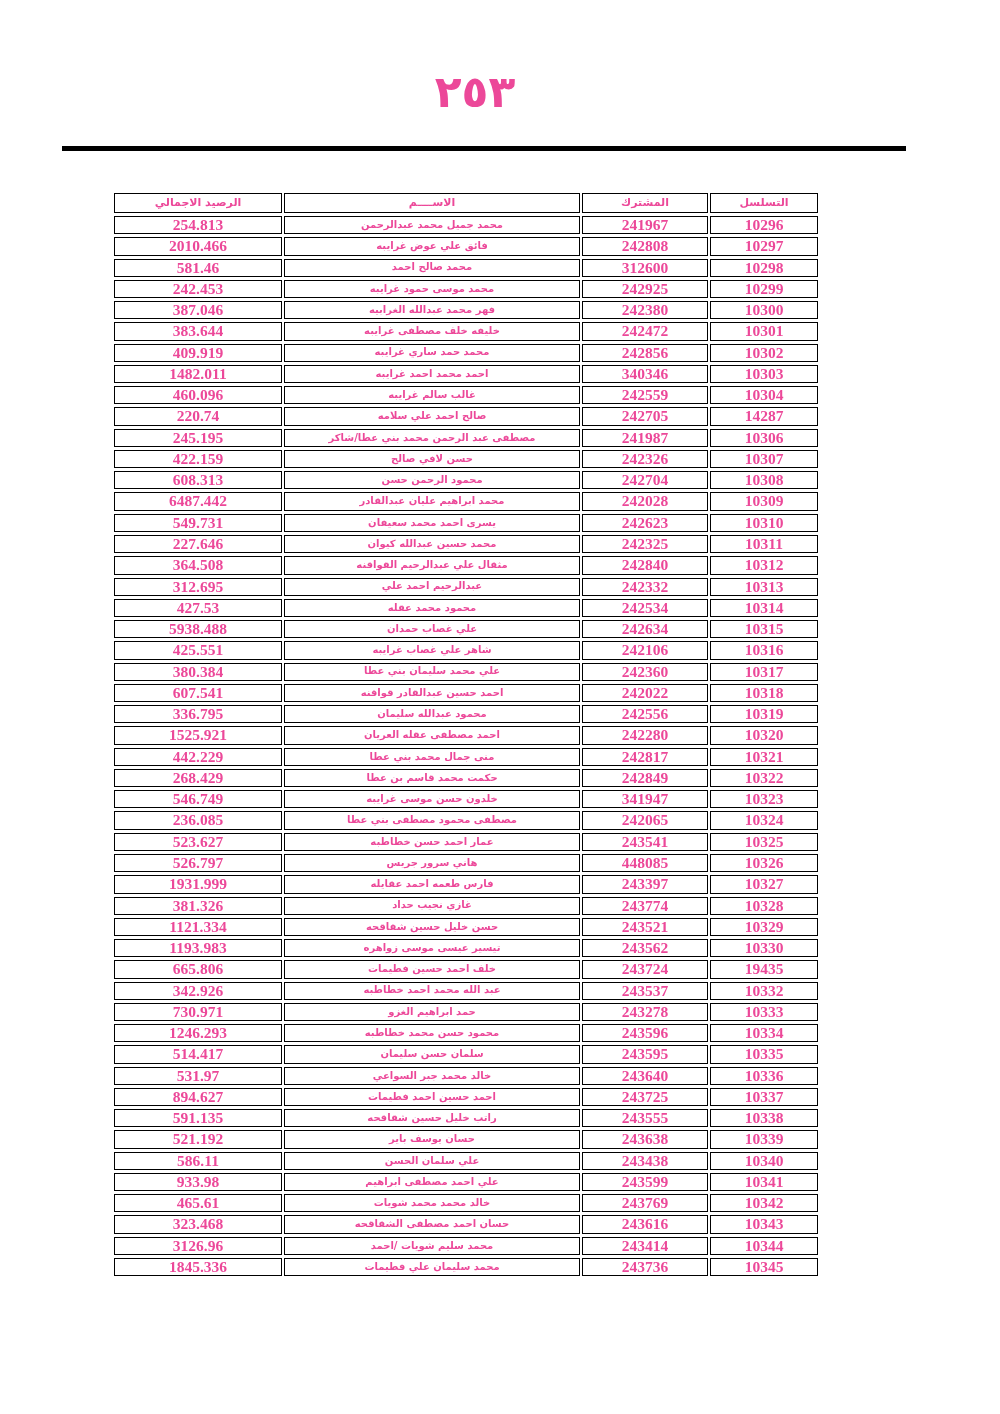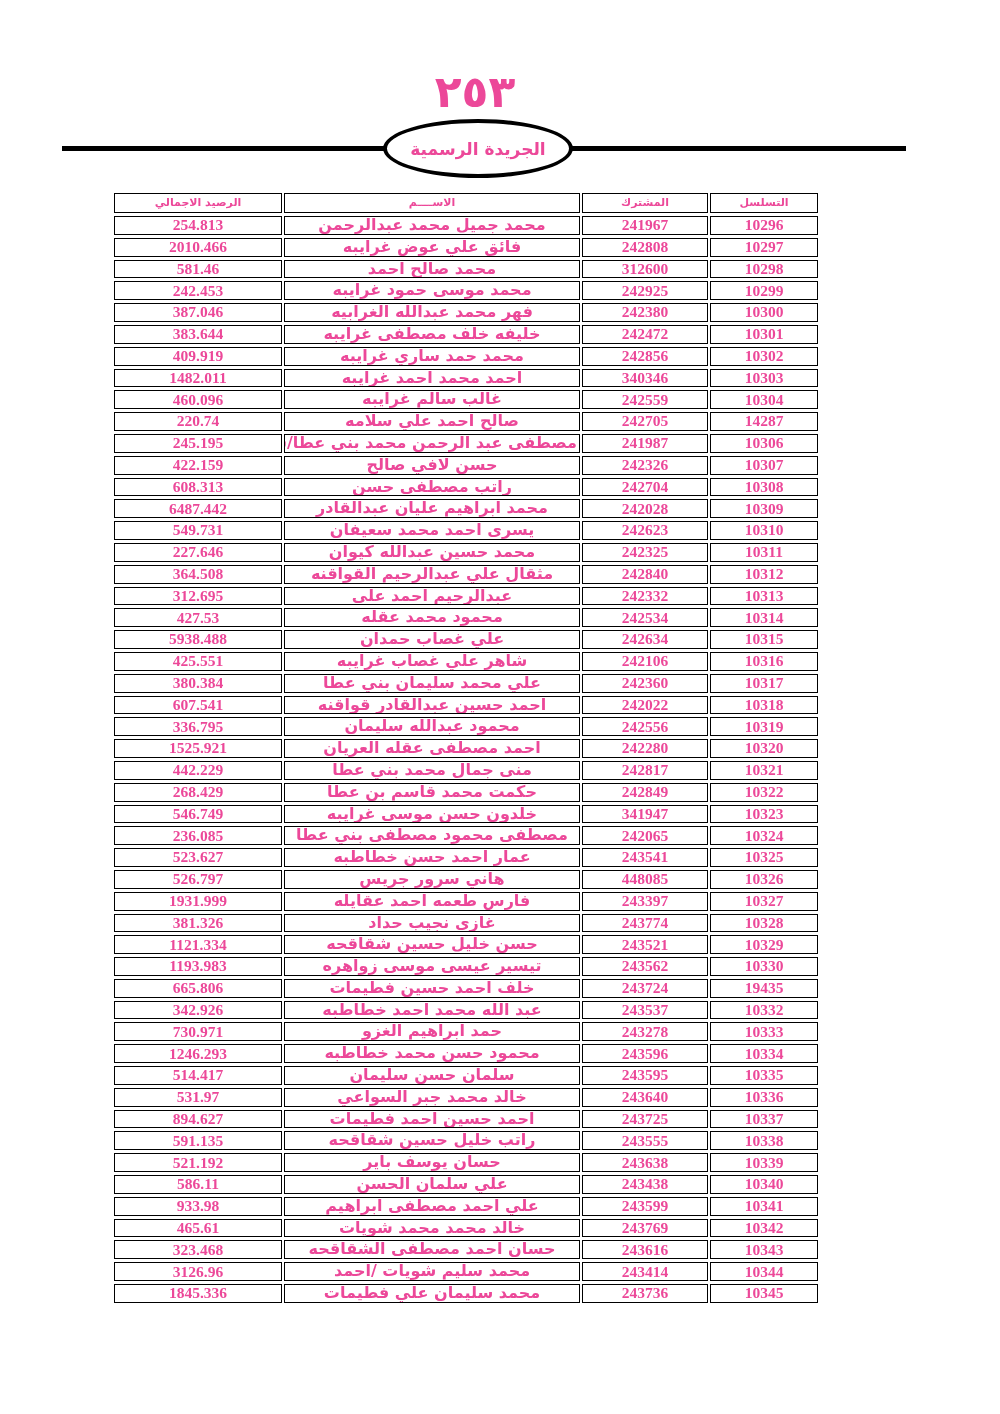--- a/index.html
+++ b/index.html
@@ -88,36 +88,33 @@
   table.records td {
     height: 15.4px;
   }
   td.col-serial, td.col-subscriber, td.col-balance {
     font-family: "Liberation Serif", "DejaVu Serif", serif;
     font-size: 15.5px;
     direction: ltr;
   }
   td.col-name {
     font-family: "DejaVu Sans", sans-serif;
-    font-size: 16px;
+    font-size: 10px;
     margin-left: 12px;
   }
 </style>
 </head>
 <body>
 
 <div class="page">
 
   <div class="page-number">٢٥٣</div>
 
   <div class="header-rule"></div>
 
-  <div class="banner-ellipse">
-    <span>الجريدة الرسمية</span>
-  </div>
 
   <div class="table-wrap">
     <table class="records">
       <colgroup>
         <col style="width:108px">
         <col style="width:126px">
         <col style="width:296px">
         <col style="width:168px">
       </colgroup>
       <thead>
@@ -197,21 +194,21 @@
           </tr>
           <tr>
             <td class="col-serial">10307</td>
             <td class="col-subscriber">242326</td>
             <td class="col-name">حسن لافي صالح</td>
             <td class="col-balance">422.159</td>
           </tr>
           <tr>
             <td class="col-serial">10308</td>
             <td class="col-subscriber">242704</td>
-            <td class="col-name">راتب مصطفى حسن</td>
+            <td class="col-name">محمود الرحمن حسن</td>
             <td class="col-balance">608.313</td>
           </tr>
           <tr>
             <td class="col-serial">10309</td>
             <td class="col-subscriber">242028</td>
             <td class="col-name">محمد ابراهيم عليان عبدالقادر</td>
             <td class="col-balance">6487.442</td>
           </tr>
           <tr>
             <td class="col-serial">10310</td>

